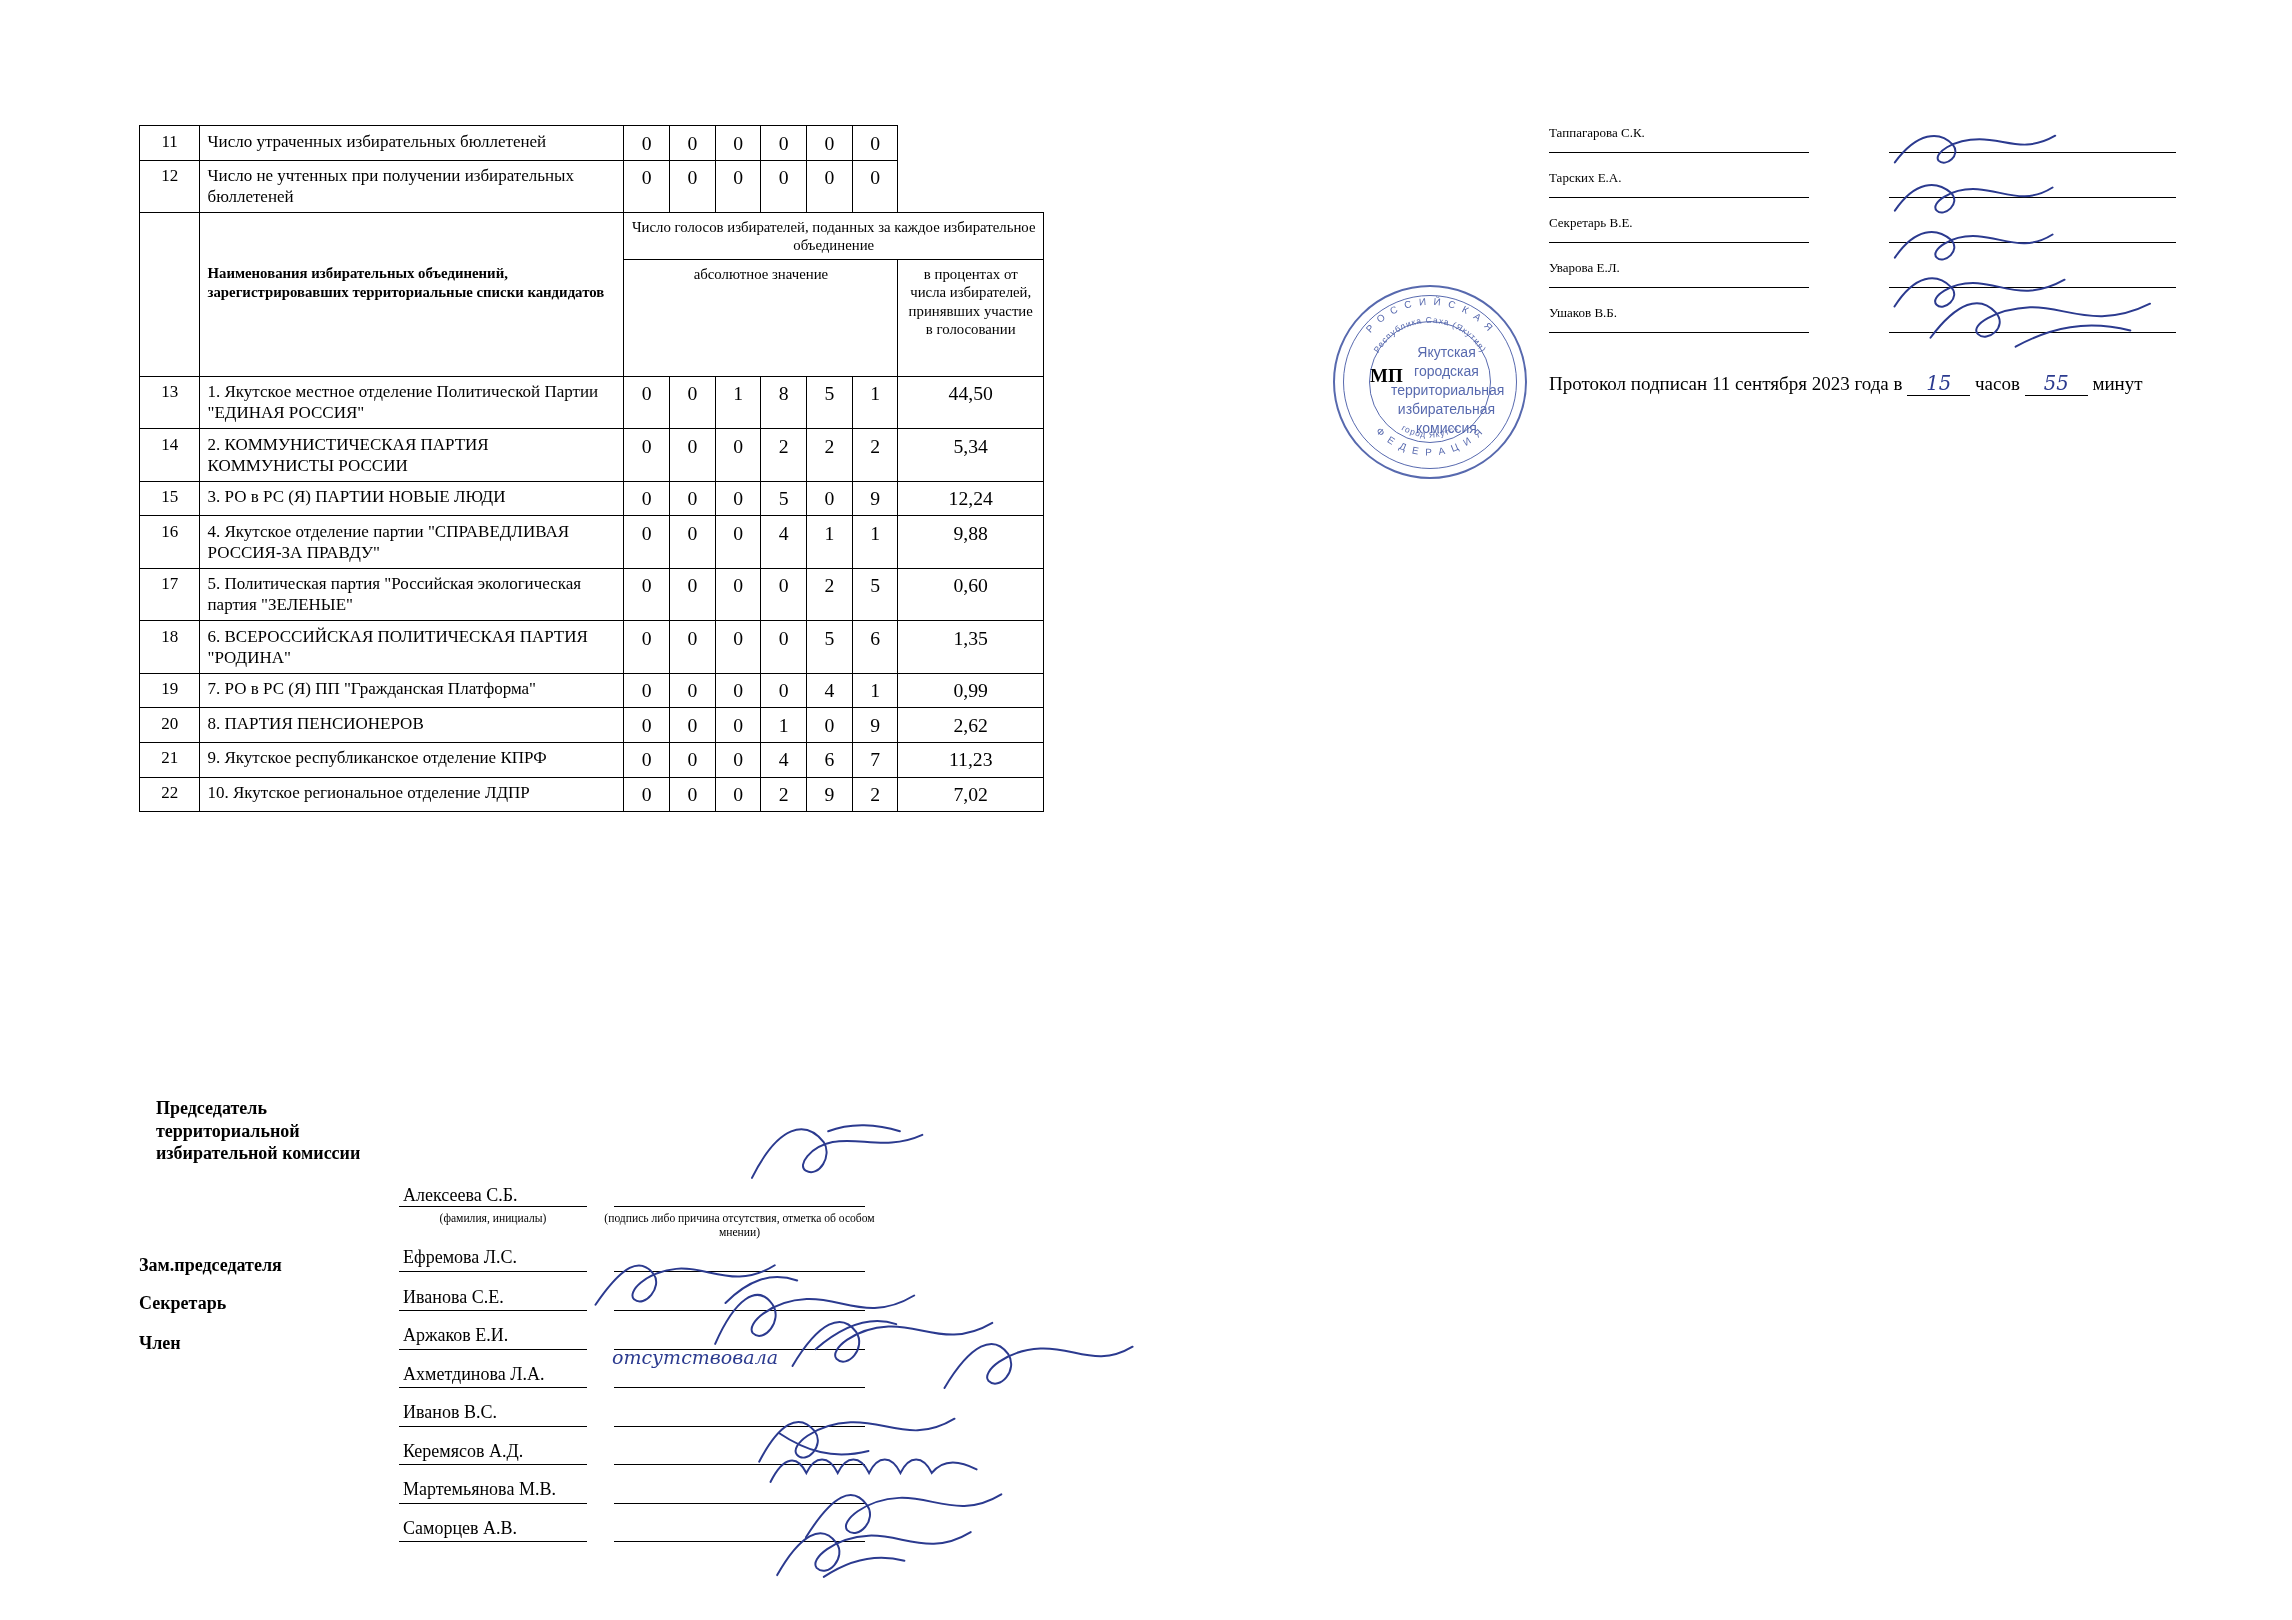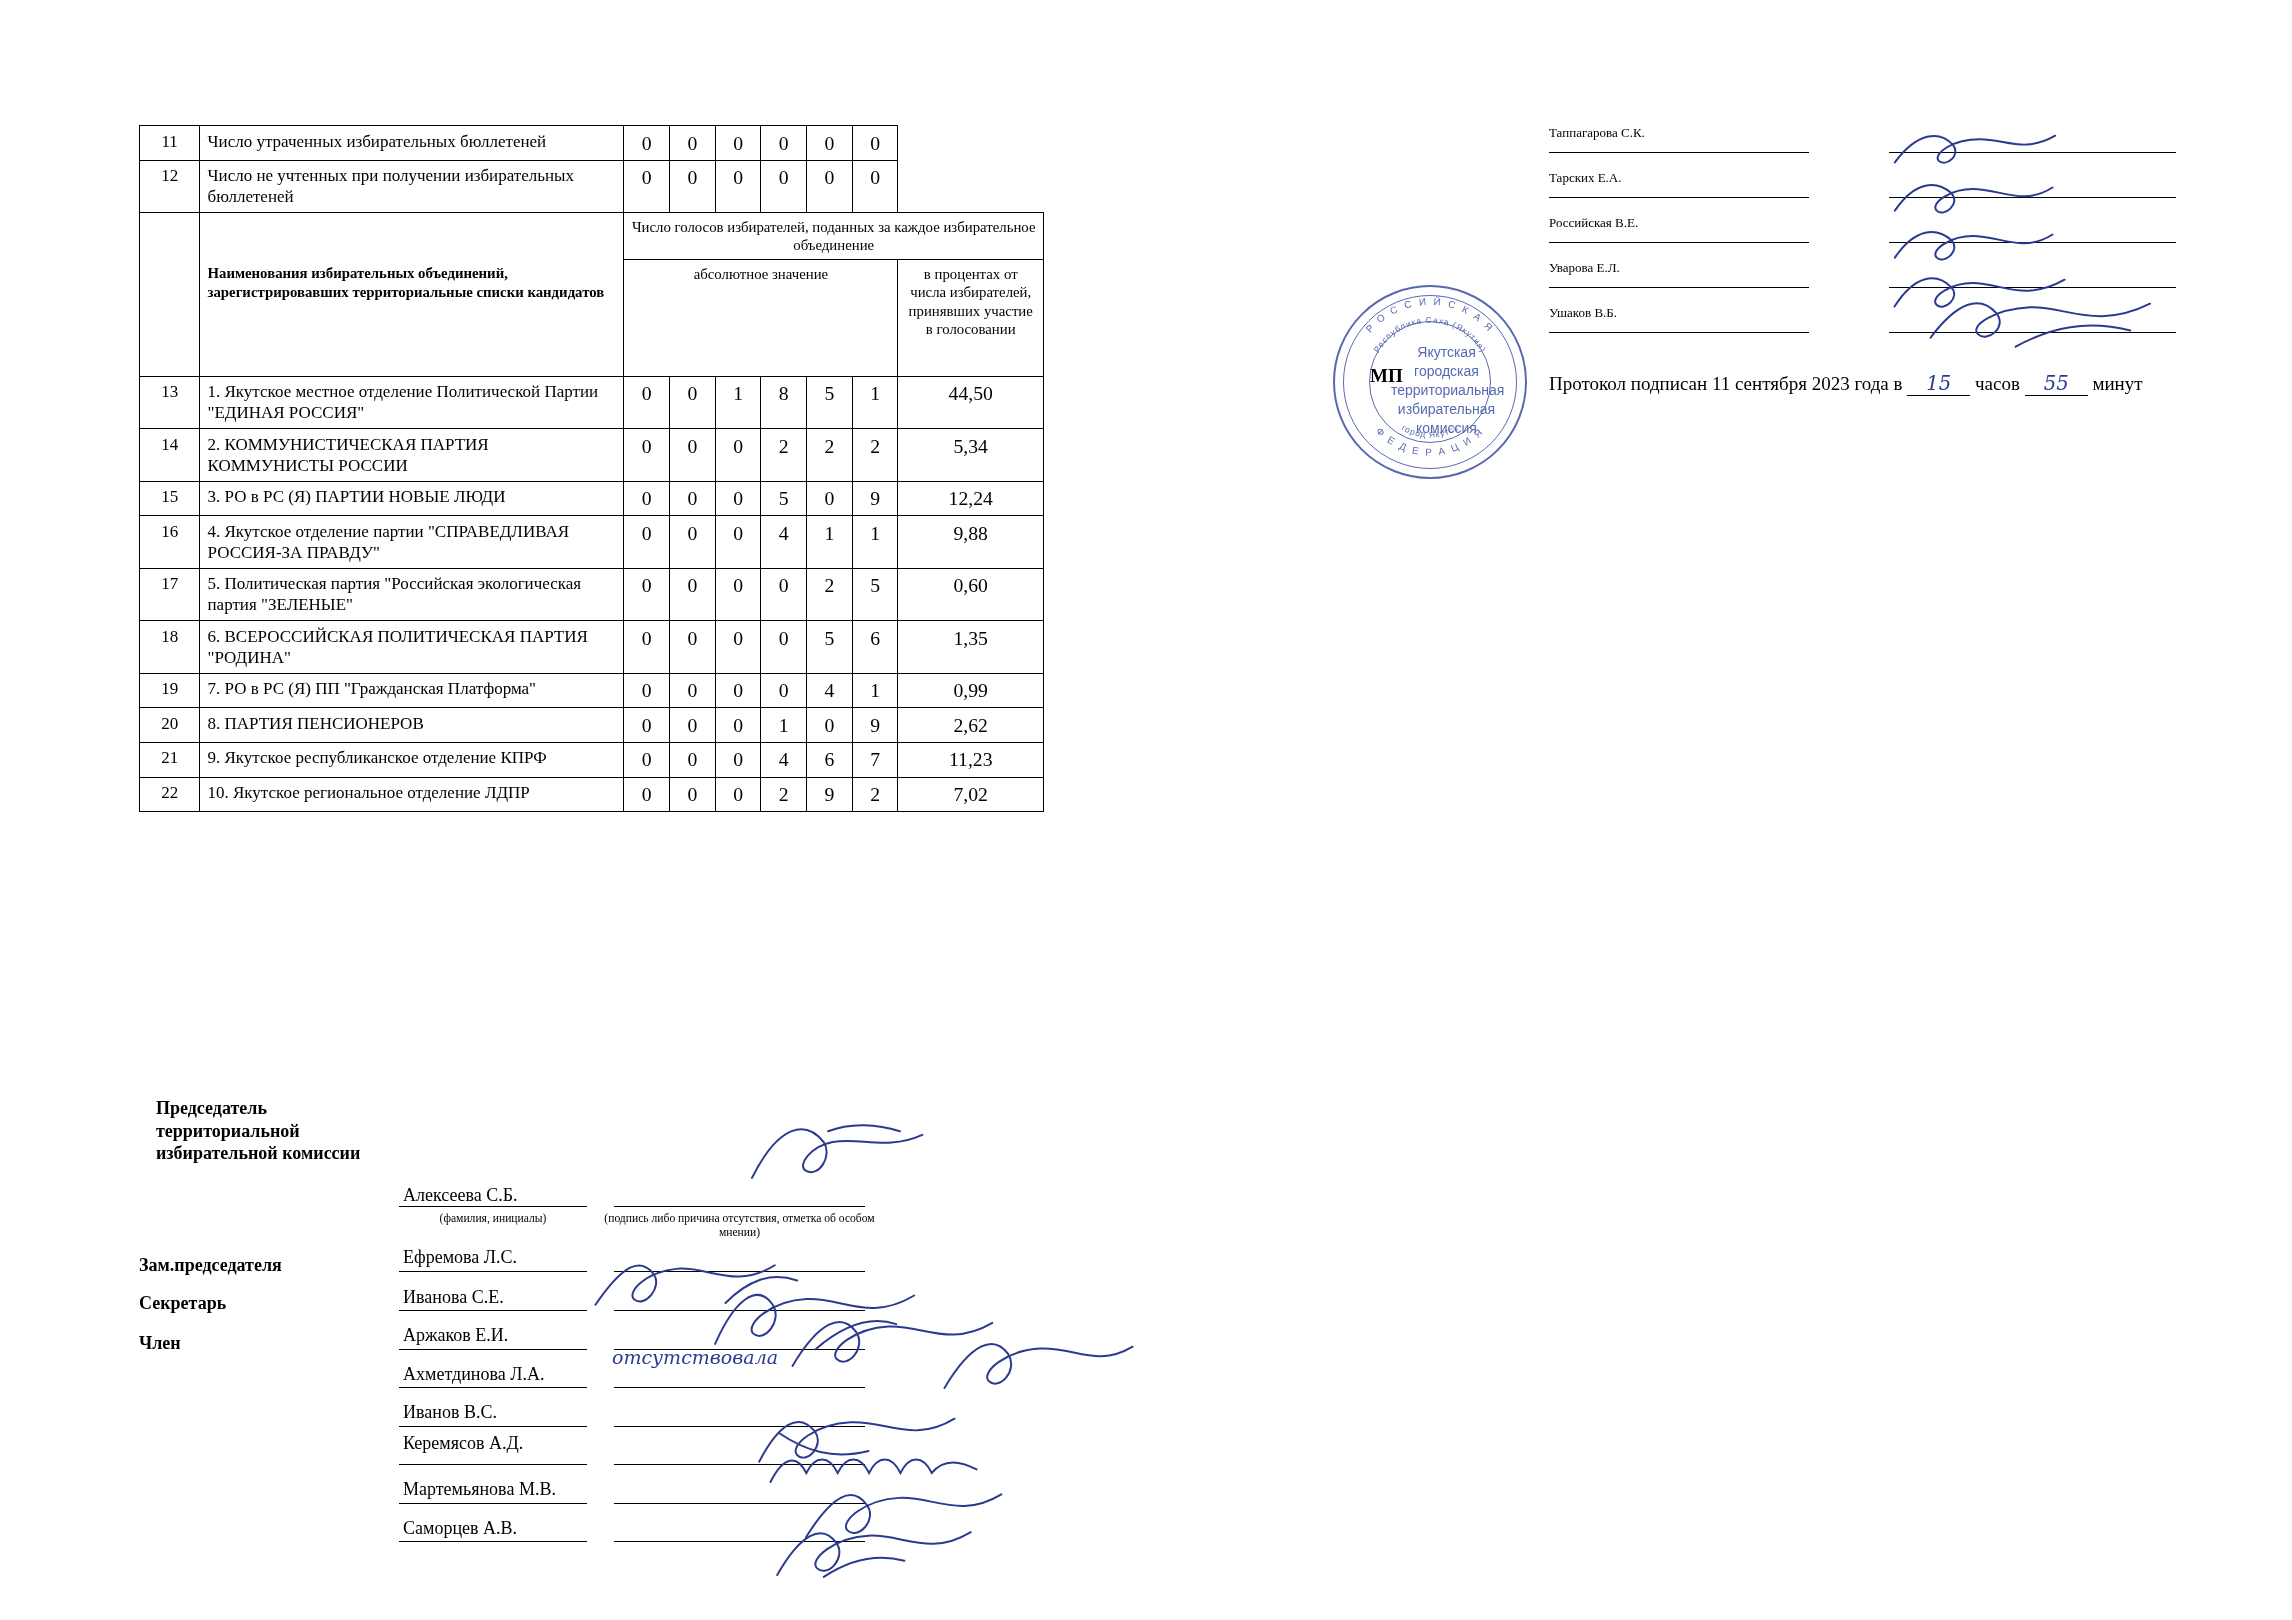--- a/index.html
+++ b/index.html
@@ -391,21 +391,21 @@
 
   <div class="sig-name" style="left:264px; top:267px;">Ахметдинова Л.А.</div>
   <div class="sig-line" style="left:260px; top:263px; width:188px;"></div>
   <div class="sig-line" style="left:475px; top:263px; width:251px;"></div>
   <div class="sig-ink" style="left:473px; top:249px; font-size:19px;">отсутствовала</div>
 
   <div class="sig-name" style="left:264px; top:305px;">Иванов В.С.</div>
   <div class="sig-line" style="left:260px; top:302px; width:188px;"></div>
   <div class="sig-line" style="left:475px; top:302px; width:251px;"></div>
 
-  <div class="sig-name" style="left:264px; top:336px;">Керемясов А.Д.</div>
+  <div class="sig-name" style="left:264px; top:344px;">Керемясов А.Д.</div>
   <div class="sig-line" style="left:260px; top:340px; width:188px;"></div>
   <div class="sig-line" style="left:475px; top:340px; width:251px;"></div>
 
   <div class="sig-name" style="left:264px; top:382px;">Мартемьянова М.В.</div>
   <div class="sig-line" style="left:260px; top:379px; width:188px;"></div>
   <div class="sig-line" style="left:475px; top:379px; width:251px;"></div>
 
   <div class="sig-name" style="left:264px; top:421px;">Саморцев А.В.</div>
   <div class="sig-line" style="left:260px; top:417px; width:188px;"></div>
   <div class="sig-line" style="left:475px; top:417px; width:251px;"></div>
@@ -449,21 +449,21 @@
     <span class="rb-name">Таппагарова С.К.</span>
     <div class="rb-line"></div>
     <div class="rb-sigline"></div>
   </div>
   <div class="rb-row">
     <span class="rb-name">Тарских Е.А.</span>
     <div class="rb-line"></div>
     <div class="rb-sigline"></div>
   </div>
   <div class="rb-row">
-    <span class="rb-name">Российская В.Е.</span>
+    <span class="rb-name">Секретарь В.Е.</span>
     <div class="rb-line"></div>
     <div class="rb-sigline"></div>
   </div>
   <div class="rb-row">
     <span class="rb-name">Уварова Е.Л.</span>
     <div class="rb-line"></div>
     <div class="rb-sigline"></div>
   </div>
   <div class="rb-row">
     <span class="rb-name">Ушаков В.Б.</span>

